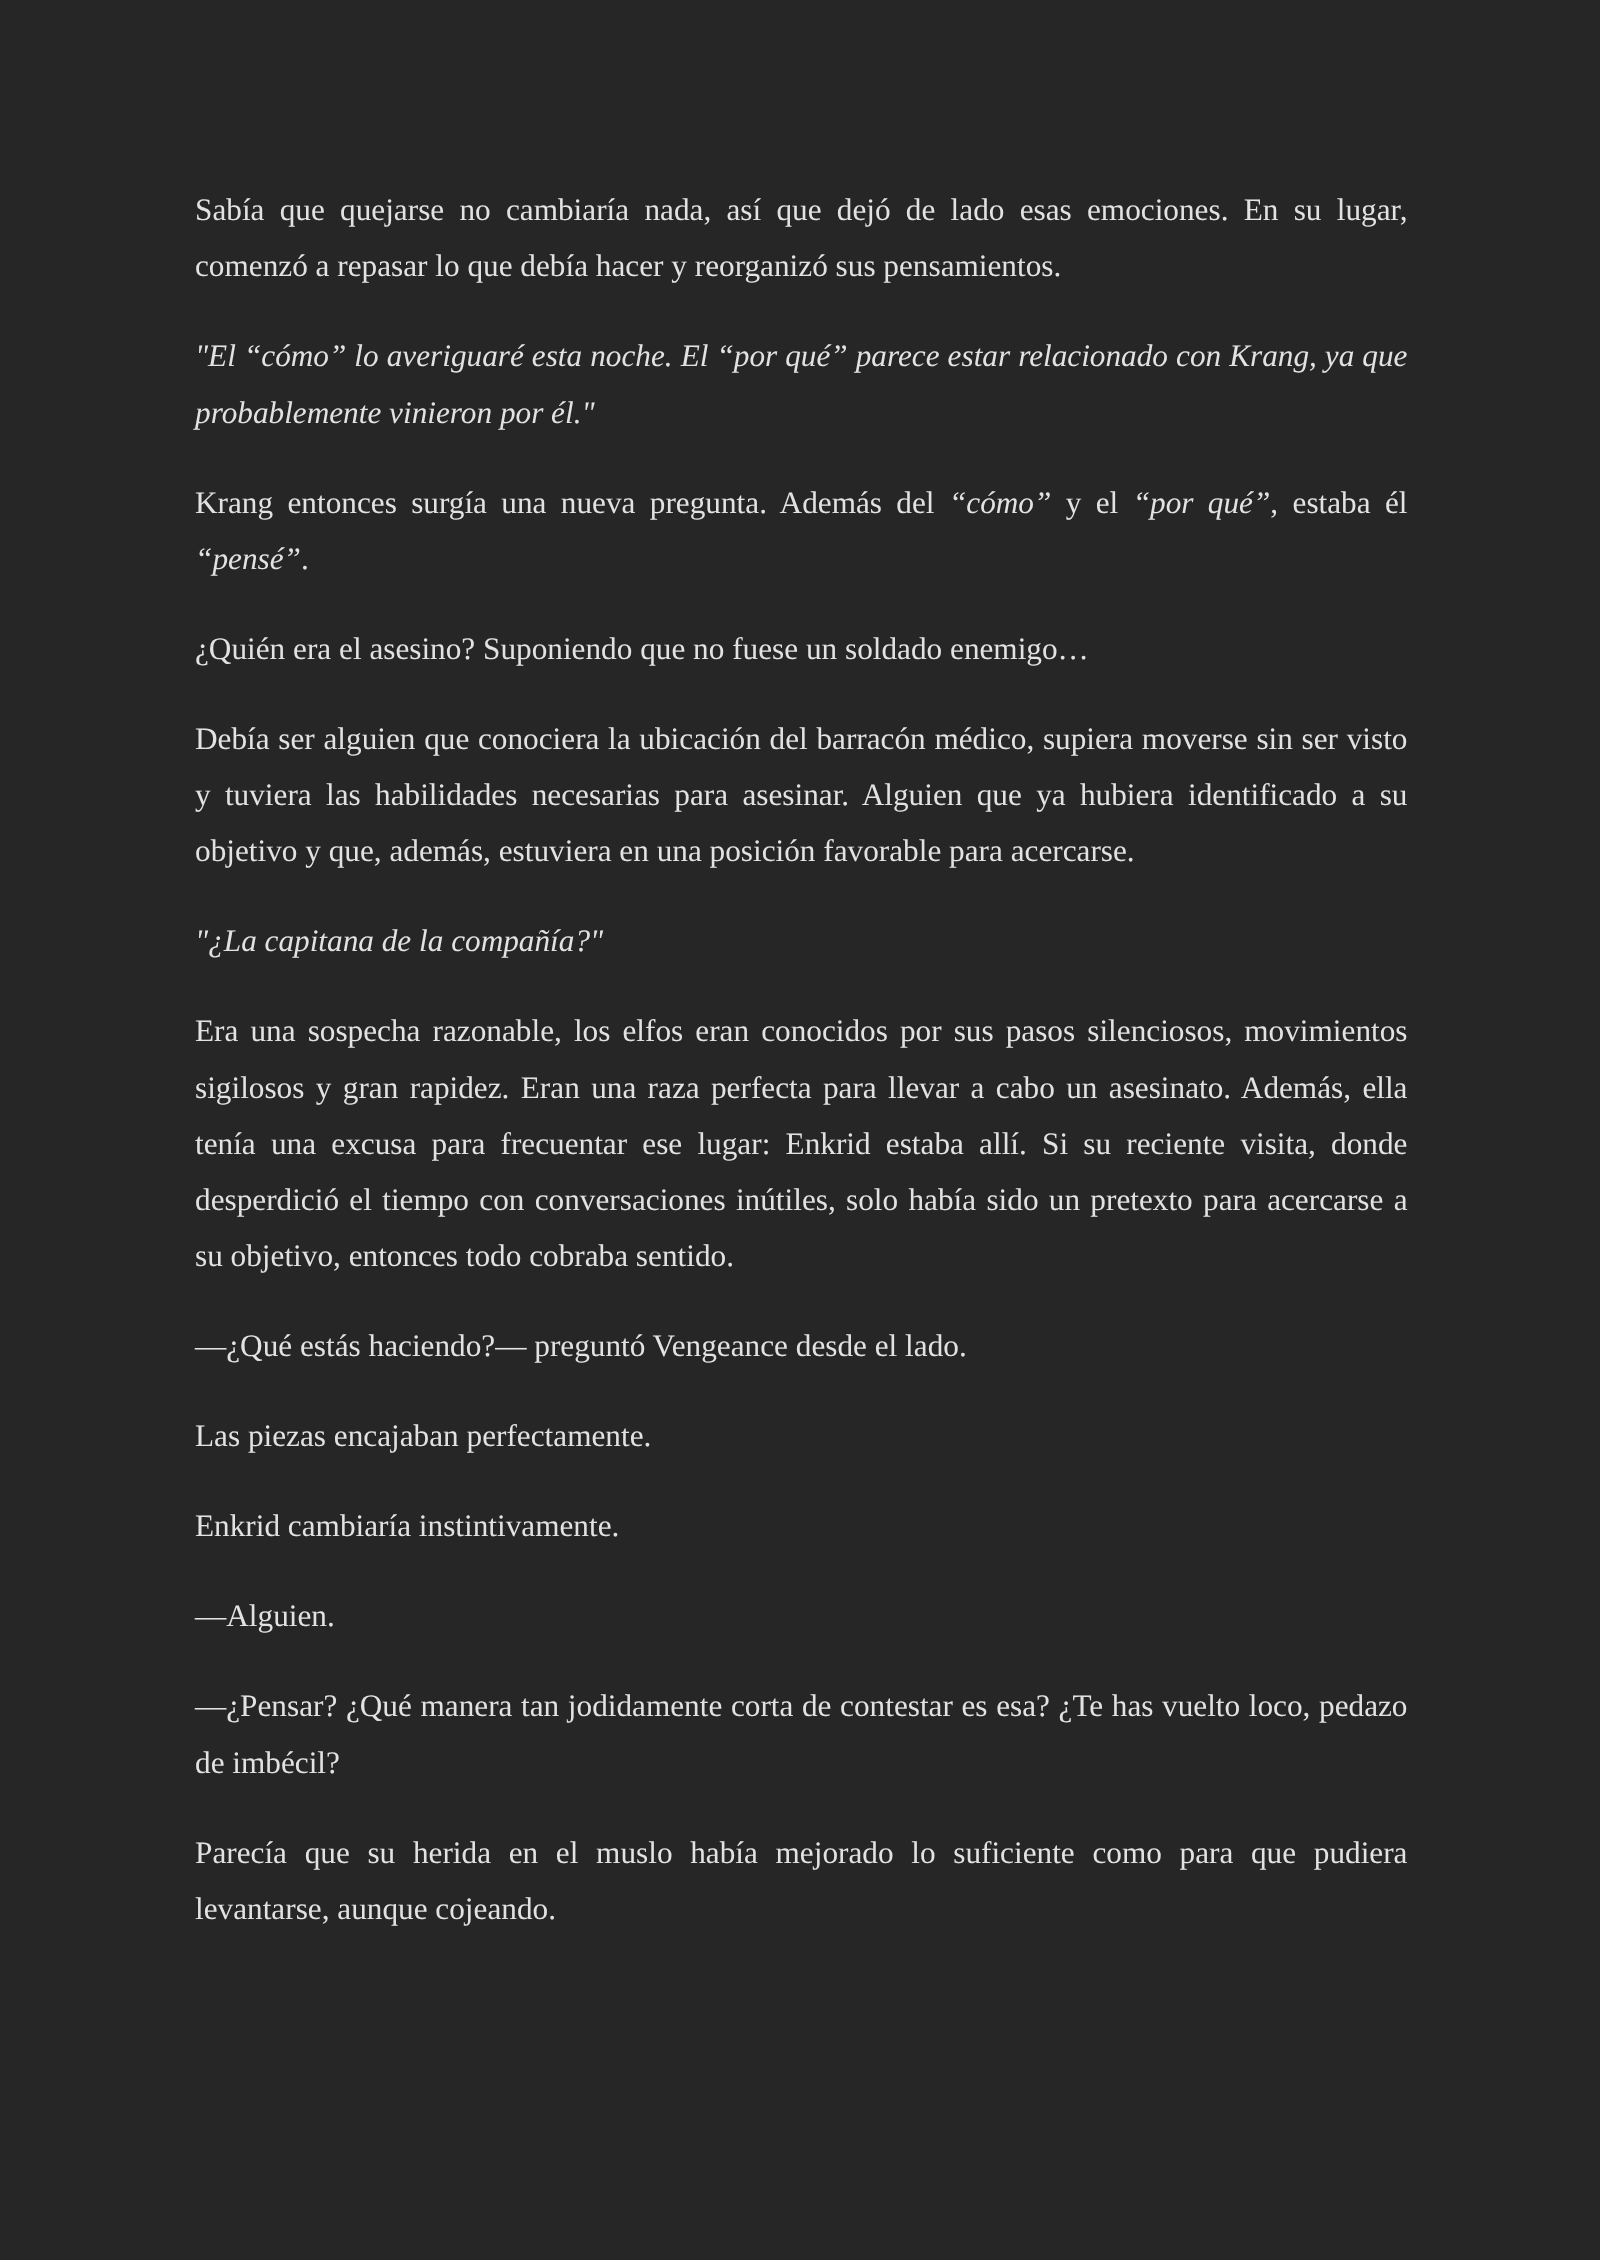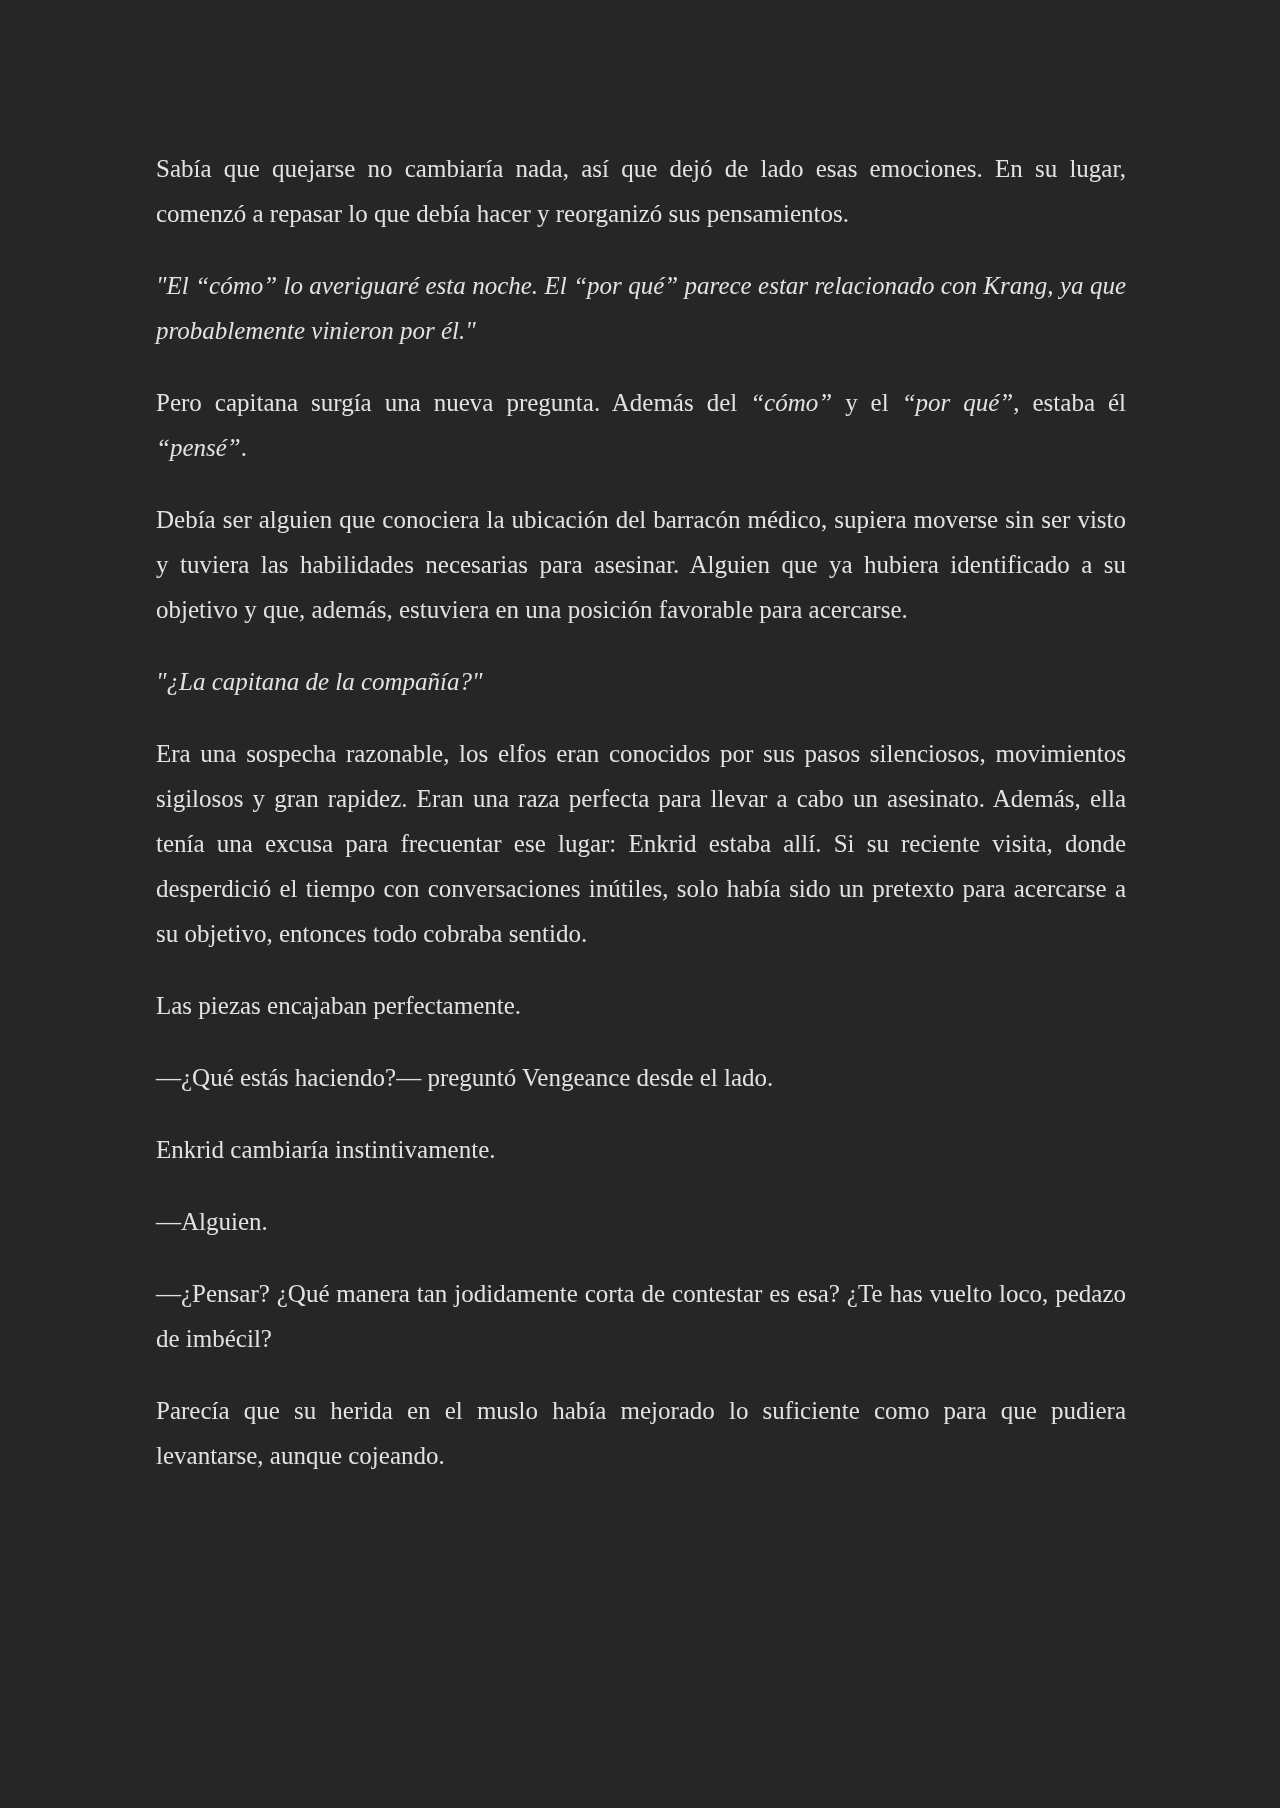--- a/index.html
+++ b/index.html
@@ -33,24 +33,25 @@
     font-style: italic;
   }
 </style>
 </head>
 <body>
 
 <div class="reader-page">
   <div class="reader-content" id="reader-content">
       <p><span>Sabía que quejarse no cambiaría nada, así que dejó de lado esas emociones. En su lugar, comenzó a repasar lo que debía hacer y reorganizó sus pensamientos.</span></p>
       <p class="italic"><span class="run-italic">"El “cómo” lo averiguaré esta noche. El “por qué” parece estar relacionado con Krang, ya que probablemente vinieron por él."</span></p>
-      <p><span>Pero capitana surgía una nueva pregunta. Además del </span><span class="run-italic">“cómo”</span><span> y el </span><span class="run-italic">“por qué”</span><span>, estaba él </span><span class="run-italic">“pensé”</span><span>.</span></p>
+      <p><span>Krang entonces surgía una nueva pregunta. Además del </span><span class="run-italic">“cómo”</span><span> y el </span><span class="run-italic">“por qué”</span><span>, estaba él </span><span class="run-italic">“pensé”</span><span>.</span></p>
+      <p><span>¿Quién era el asesino? Suponiendo que no fuese un soldado enemigo…</span></p>
       <p><span>Debía ser alguien que conociera la ubicación del barracón médico, supiera moverse sin ser visto y tuviera las habilidades necesarias para asesinar. Alguien que ya hubiera identificado a su objetivo y que, además, estuviera en una posición favorable para acercarse.</span></p>
       <p class="italic"><span class="run-italic">"¿La capitana de la compañía?"</span></p>
       <p><span>Era una sospecha razonable, los elfos eran conocidos por sus pasos silenciosos, movimientos sigilosos y gran rapidez. Eran una raza perfecta para llevar a cabo un asesinato. Además, ella tenía una excusa para frecuentar ese lugar: Enkrid estaba allí. Si su reciente visita, donde desperdició el tiempo con conversaciones inútiles, solo había sido un pretexto para acercarse a su objetivo, entonces todo cobraba sentido.</span></p>
+      <p><span>—¿Qué estás haciendo?— preguntó Vengeance desde el lado.</span></p>
       <p><span>Las piezas encajaban perfectamente.</span></p>
-      <p><span>—¿Qué estás haciendo?— preguntó Vengeance desde el lado.</span></p>
       <p><span>Enkrid cambiaría instintivamente.</span></p>
       <p><span>—Alguien.</span></p>
       <p><span>—¿Pensar? ¿Qué manera tan jodidamente corta de contestar es esa? ¿Te has vuelto loco, pedazo de imbécil?</span></p>
       <p><span>Parecía que su herida en el muslo había mejorado lo suficiente como para que pudiera levantarse, aunque cojeando.</span></p>
     </div>
 </div>
 
 </body></html>

